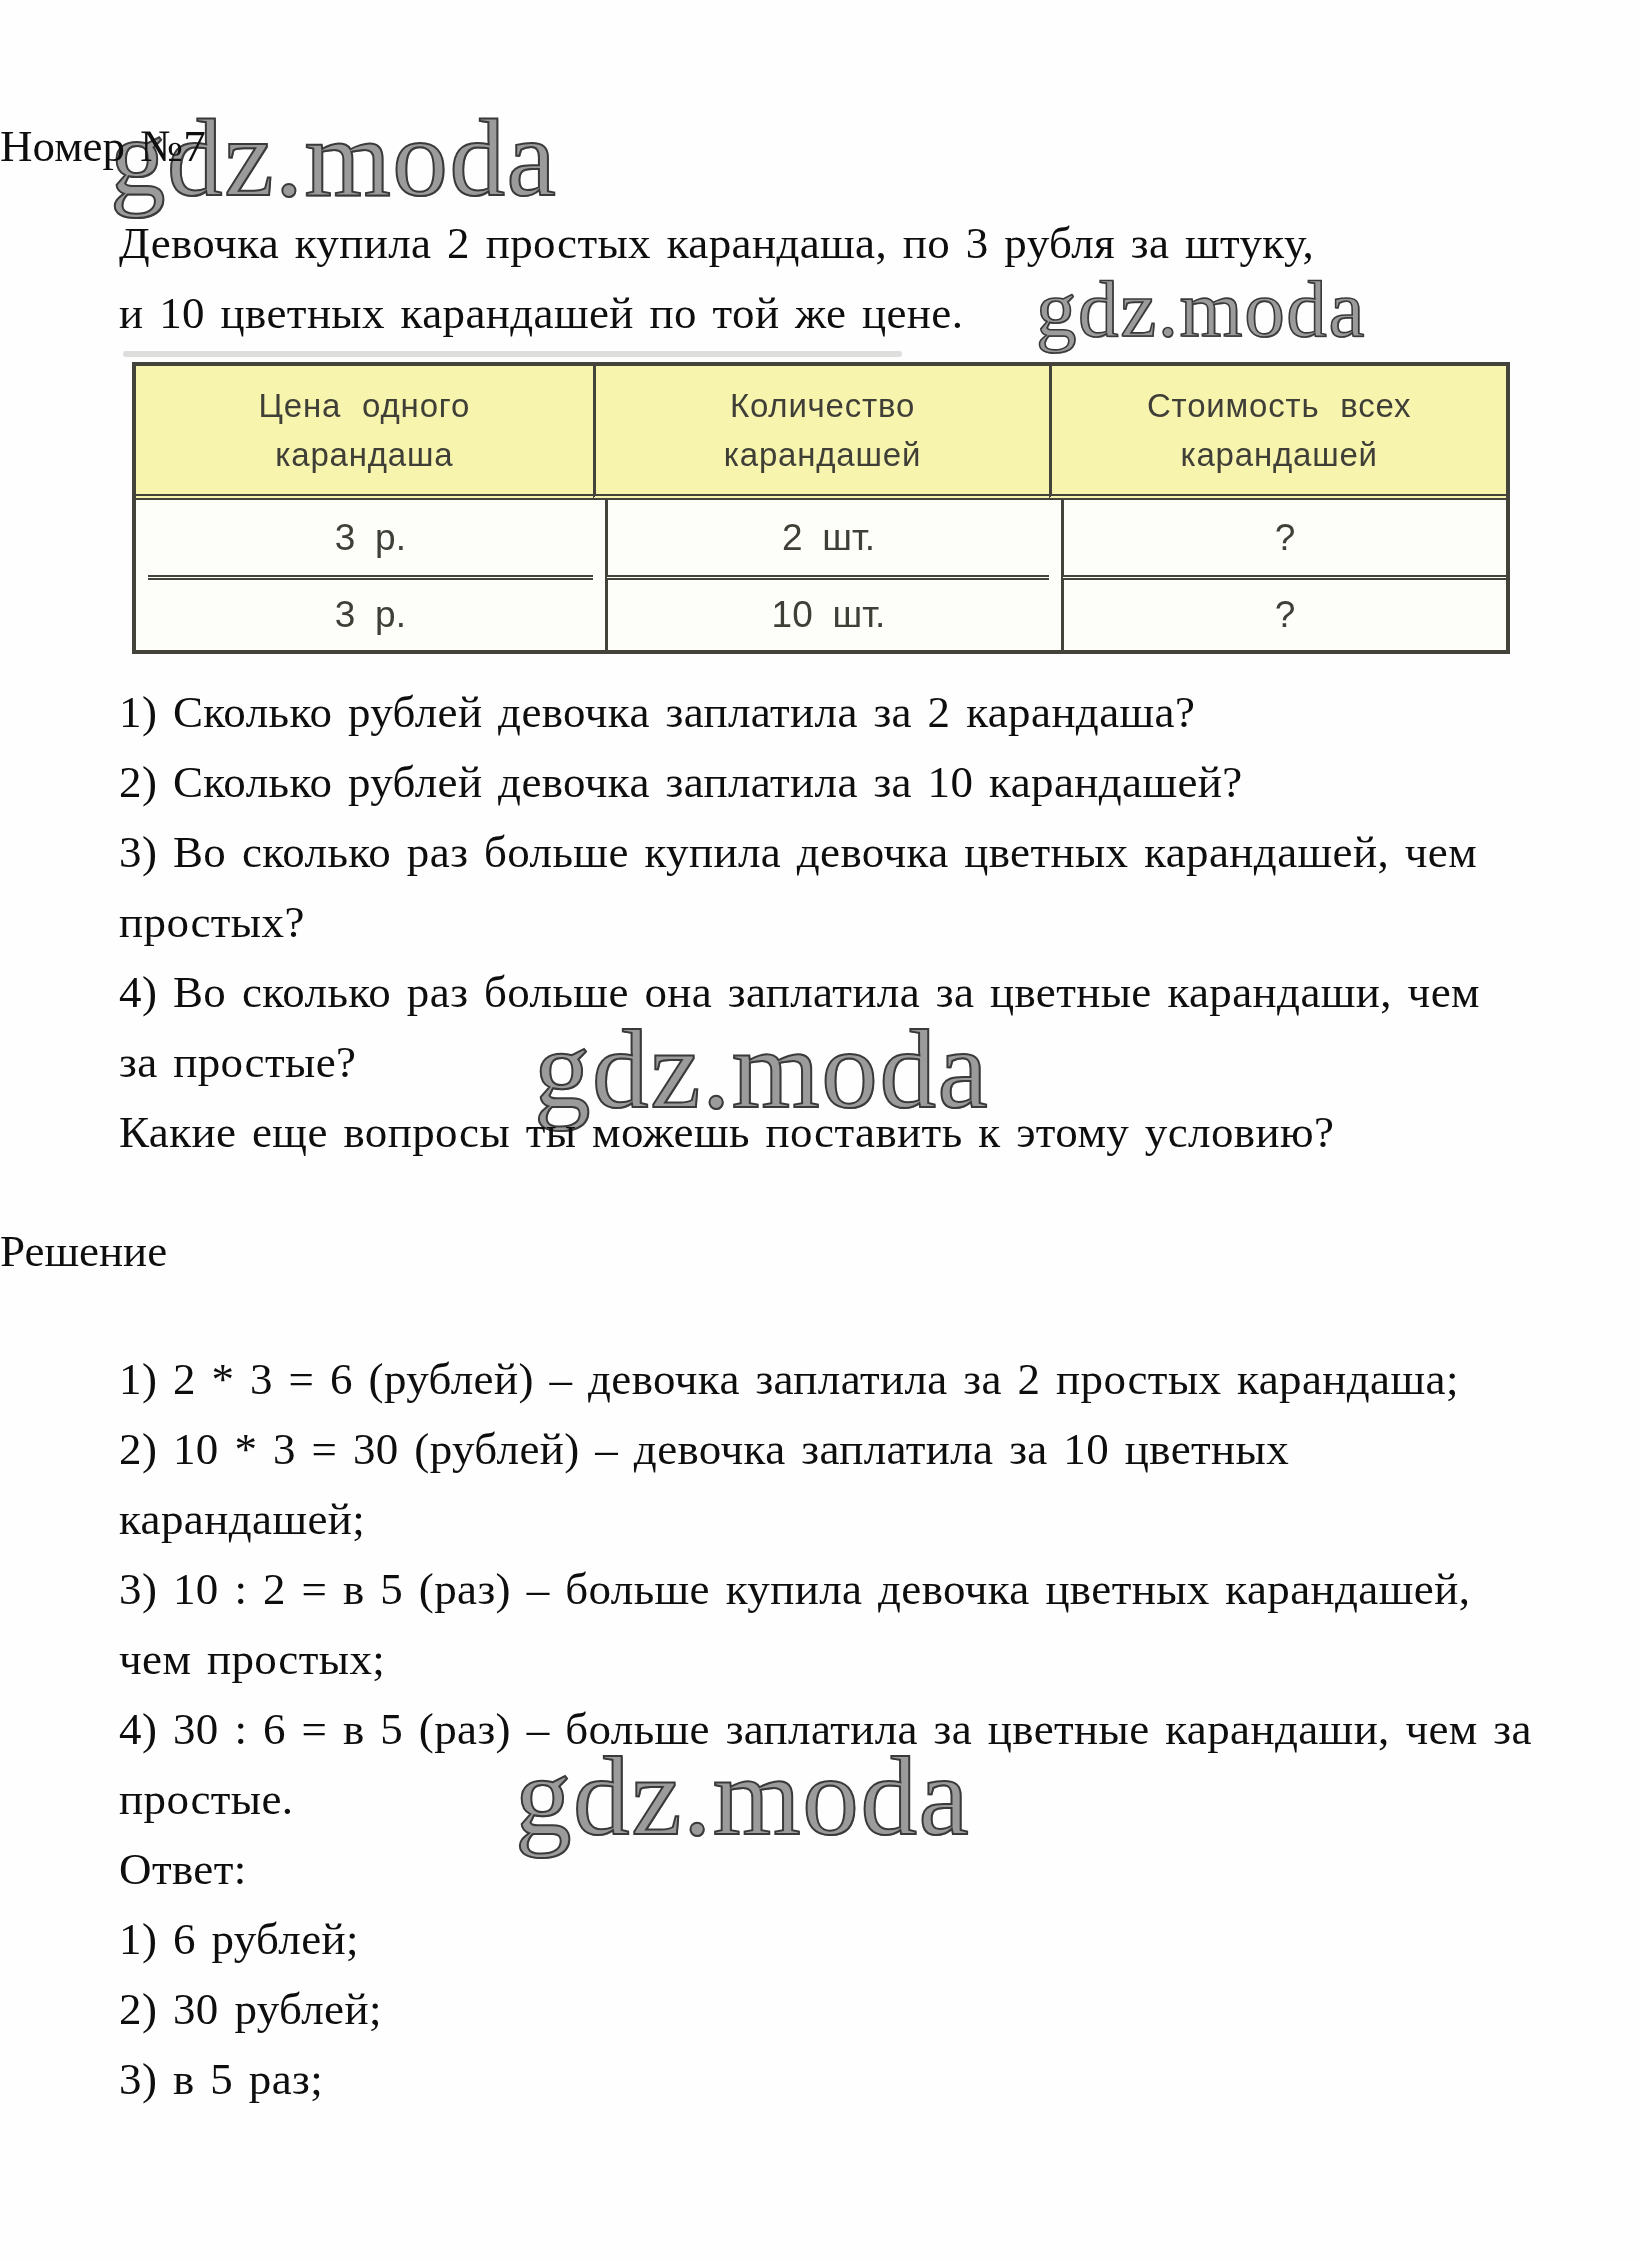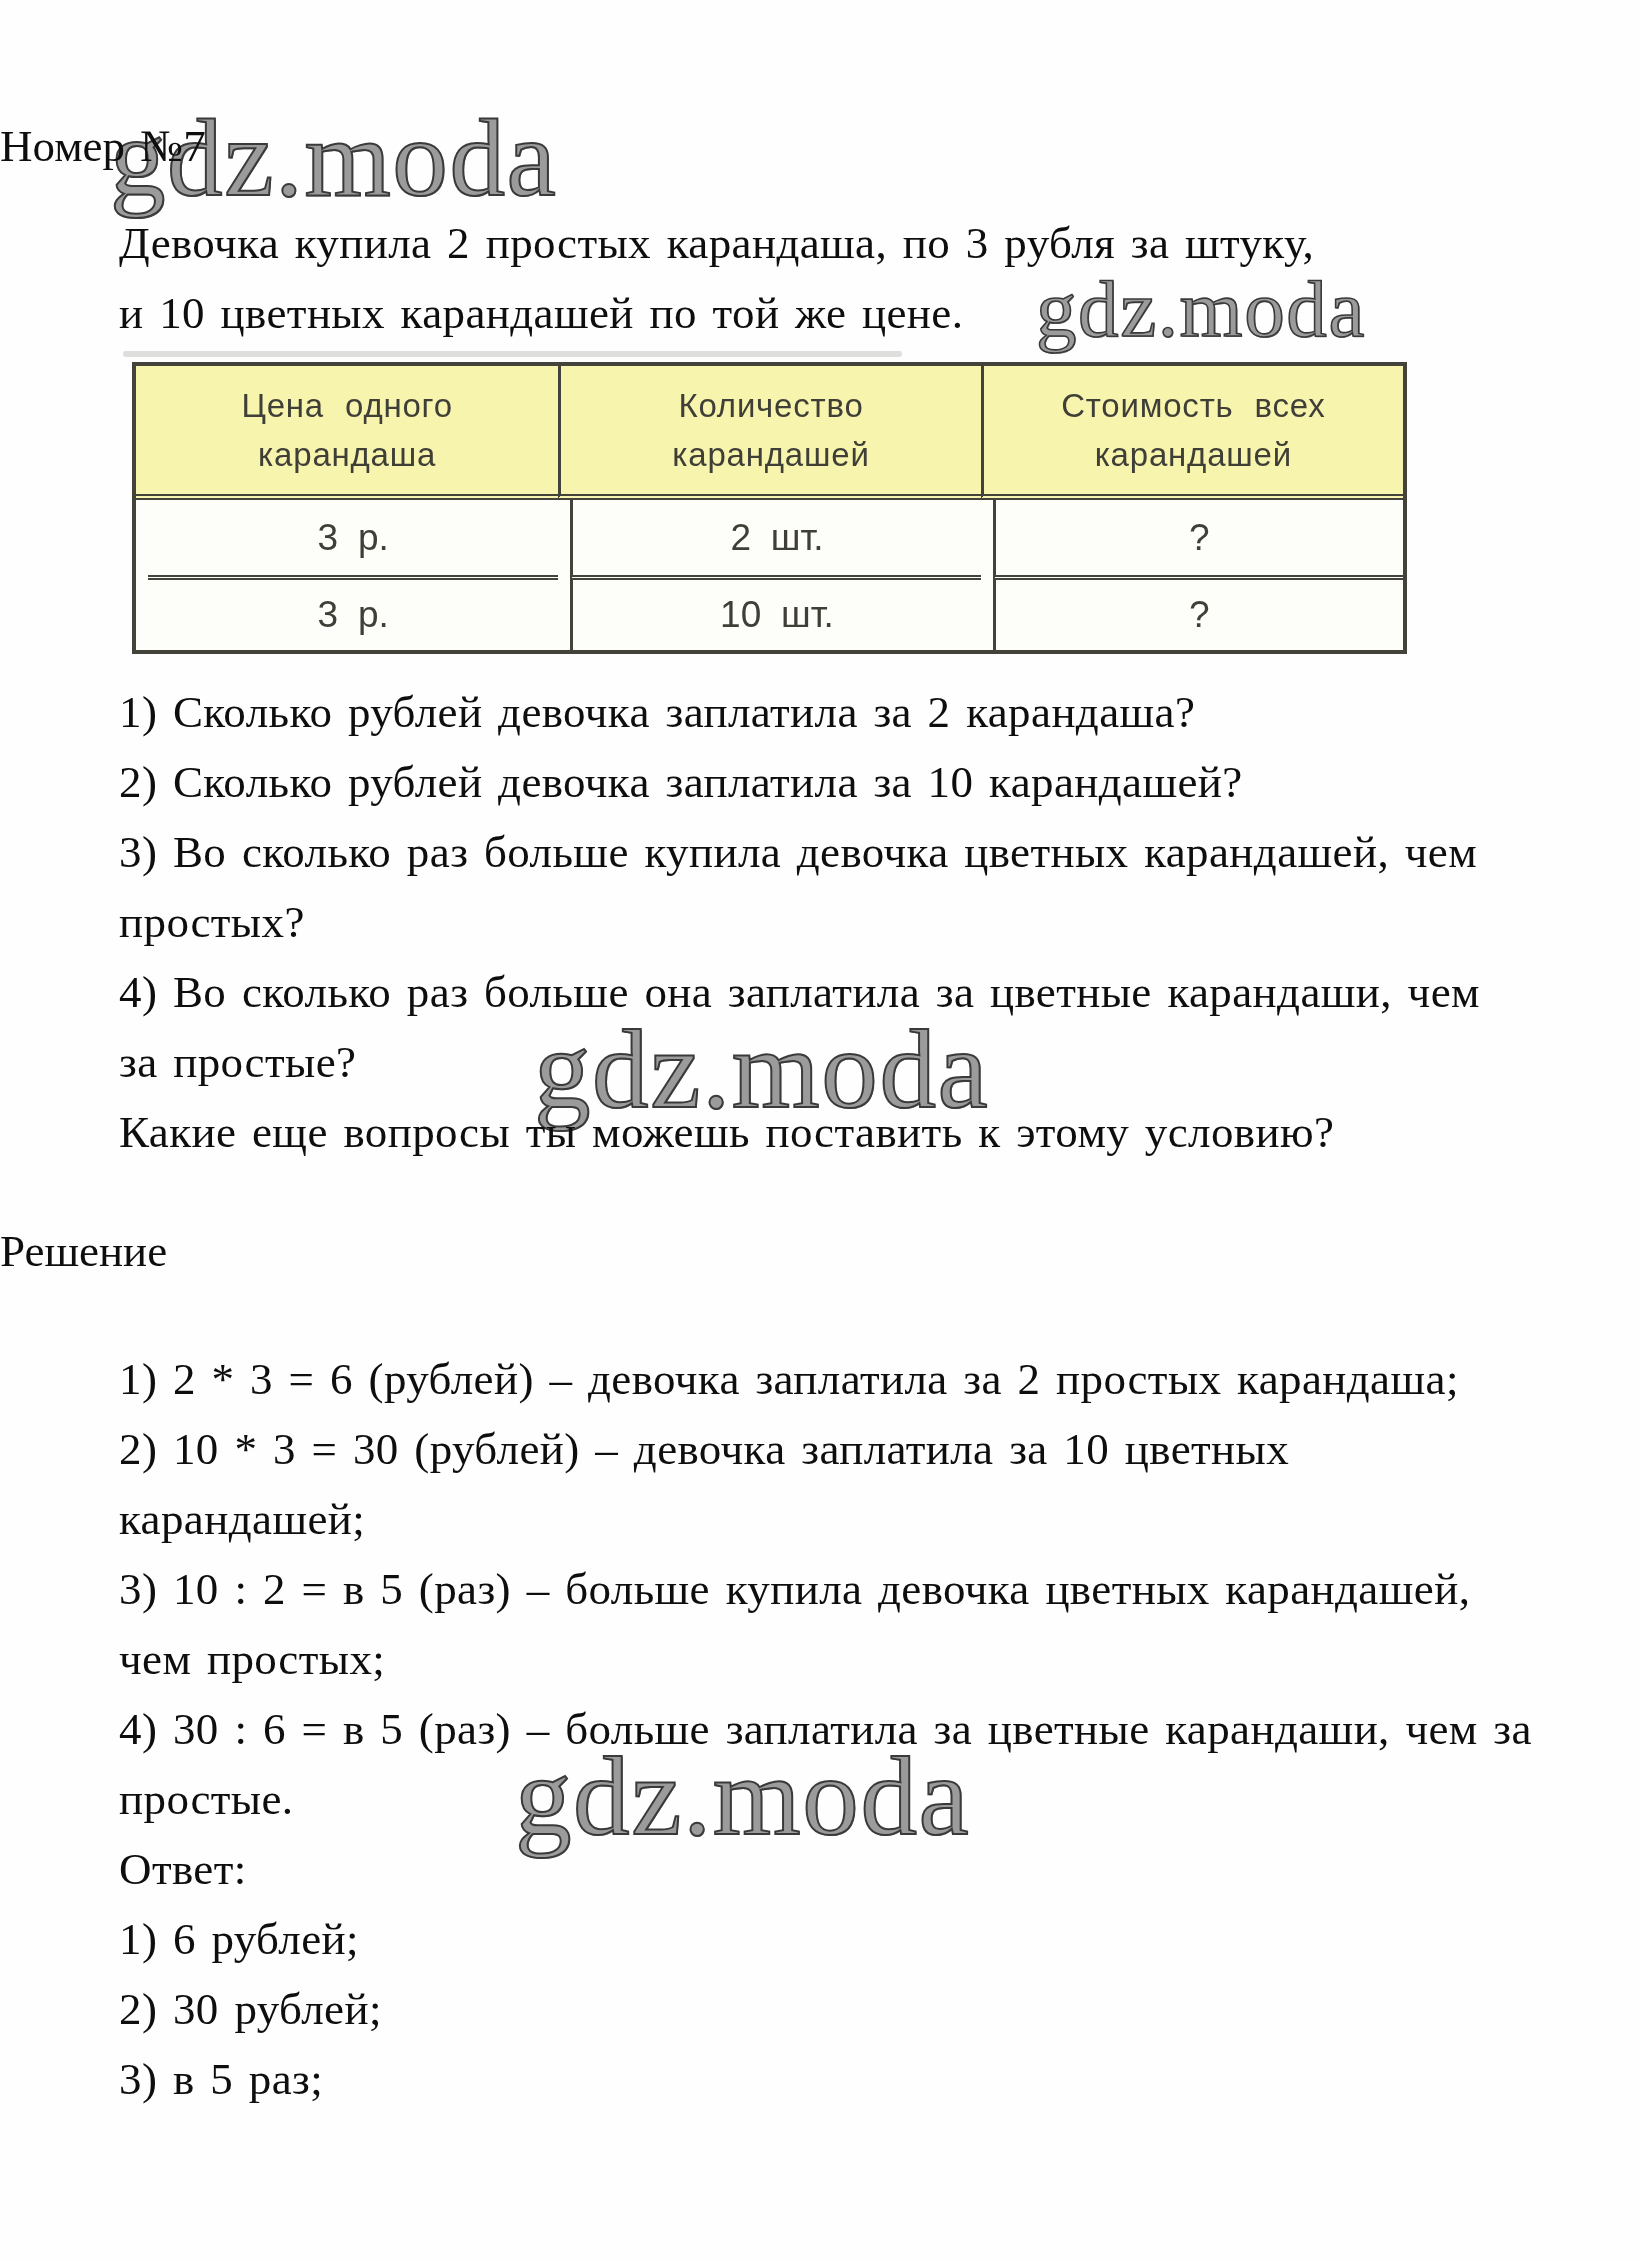--- a/index.html
+++ b/index.html
@@ -51,21 +51,21 @@
   }
   .wm1 { left: 110px; top: 102px;  font-size: 111px; }
   .wm2 { left: 1036px; top: 269px; font-size: 81px; -webkit-text-stroke: 1.6px #3a3a3a; }
   .wm3 { left: 534px; top: 1012px; font-size: 113px; }
   .wm4 { left: 515px; top: 1739px; font-size: 113px; }
   
   .ptable {
     position: absolute;
     left: 132px;
     top: 362px;
-    width: 1275px;
+    width: 1378px;
     height: 292px;
     box-sizing: border-box;
     border: 4px solid #43433b;
     display: grid;
     grid-template-columns: 1fr 1fr 1fr;
     grid-template-rows: 134px 80px auto;
     background: #fdfdf9;
     font-family: "Liberation Sans", sans-serif;
     color: #3f3f37;
   }

